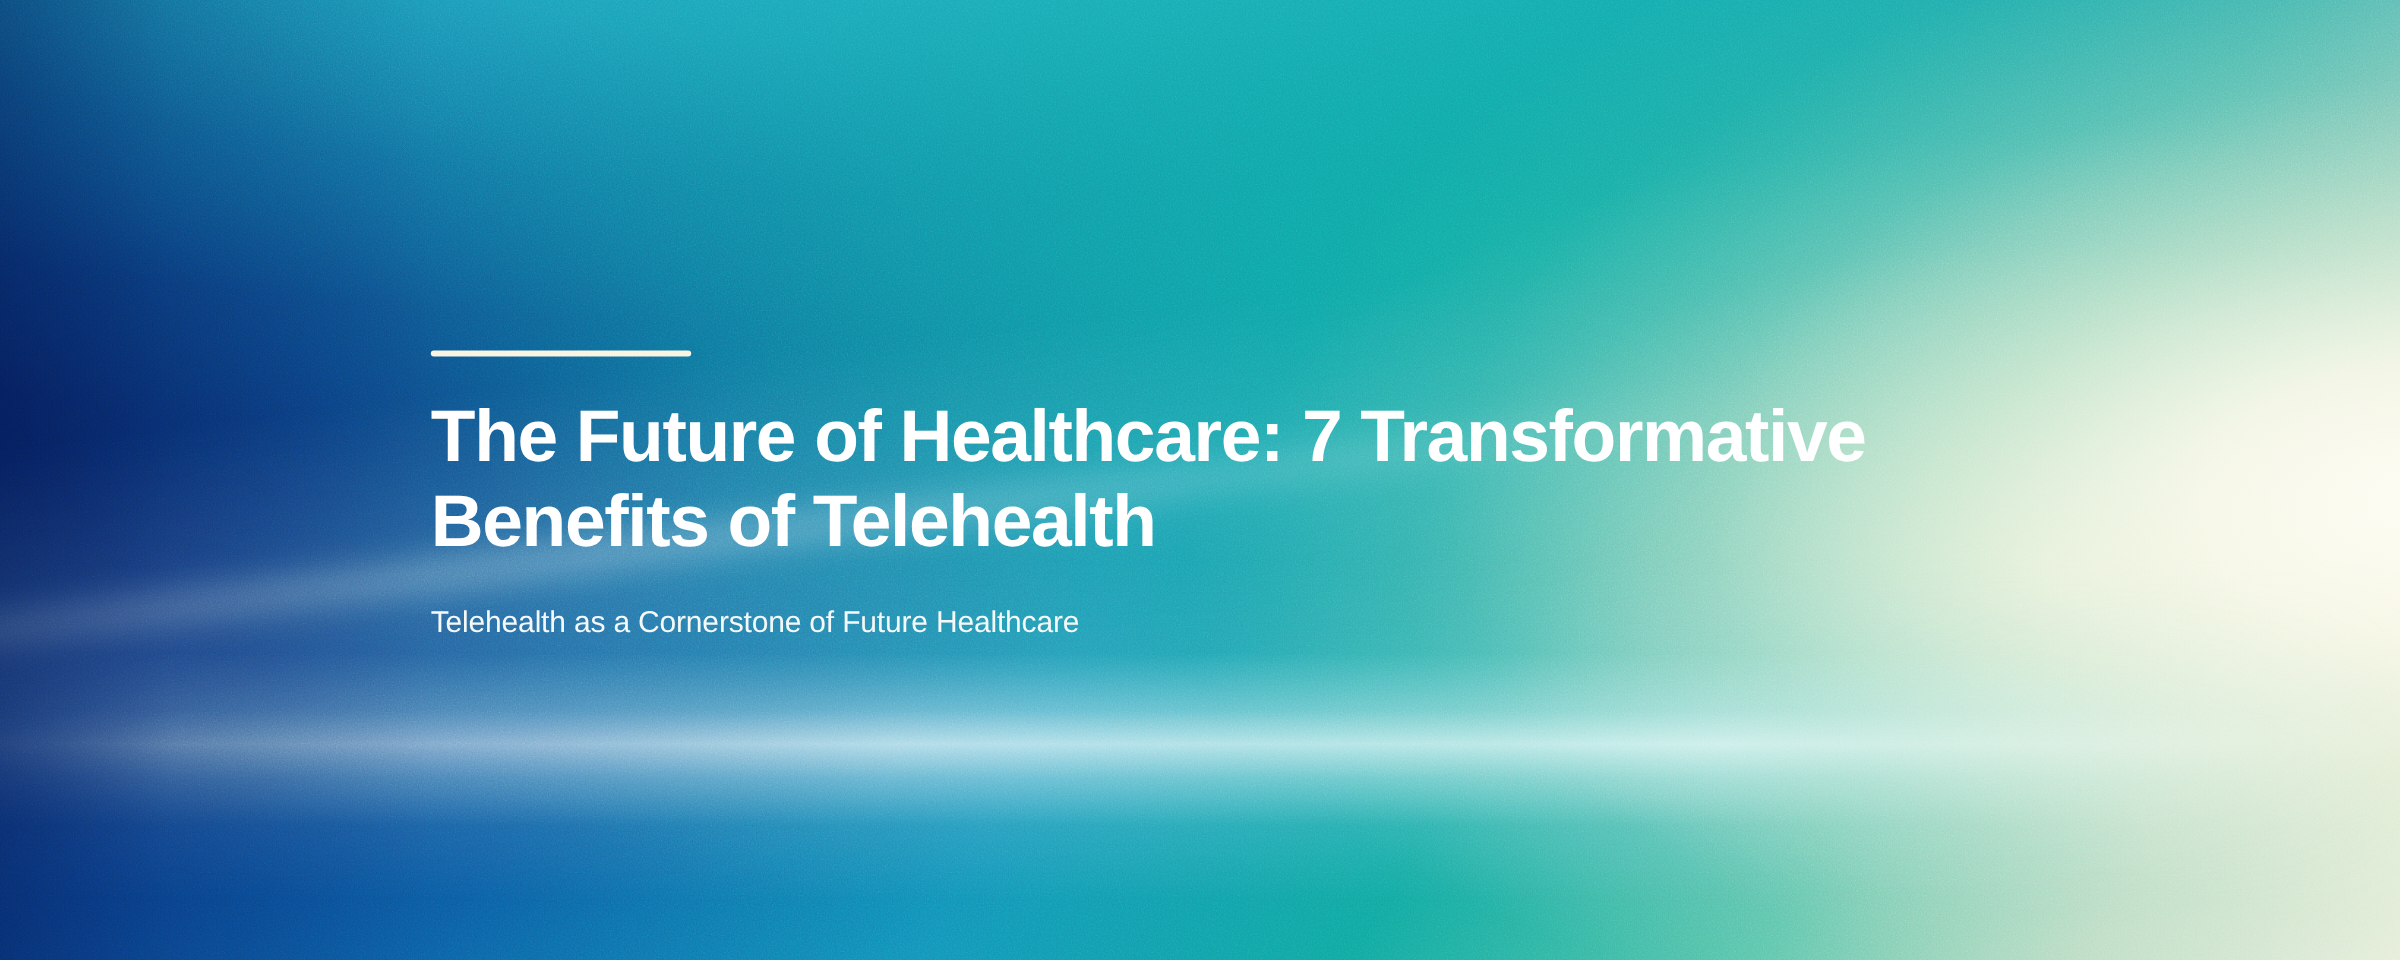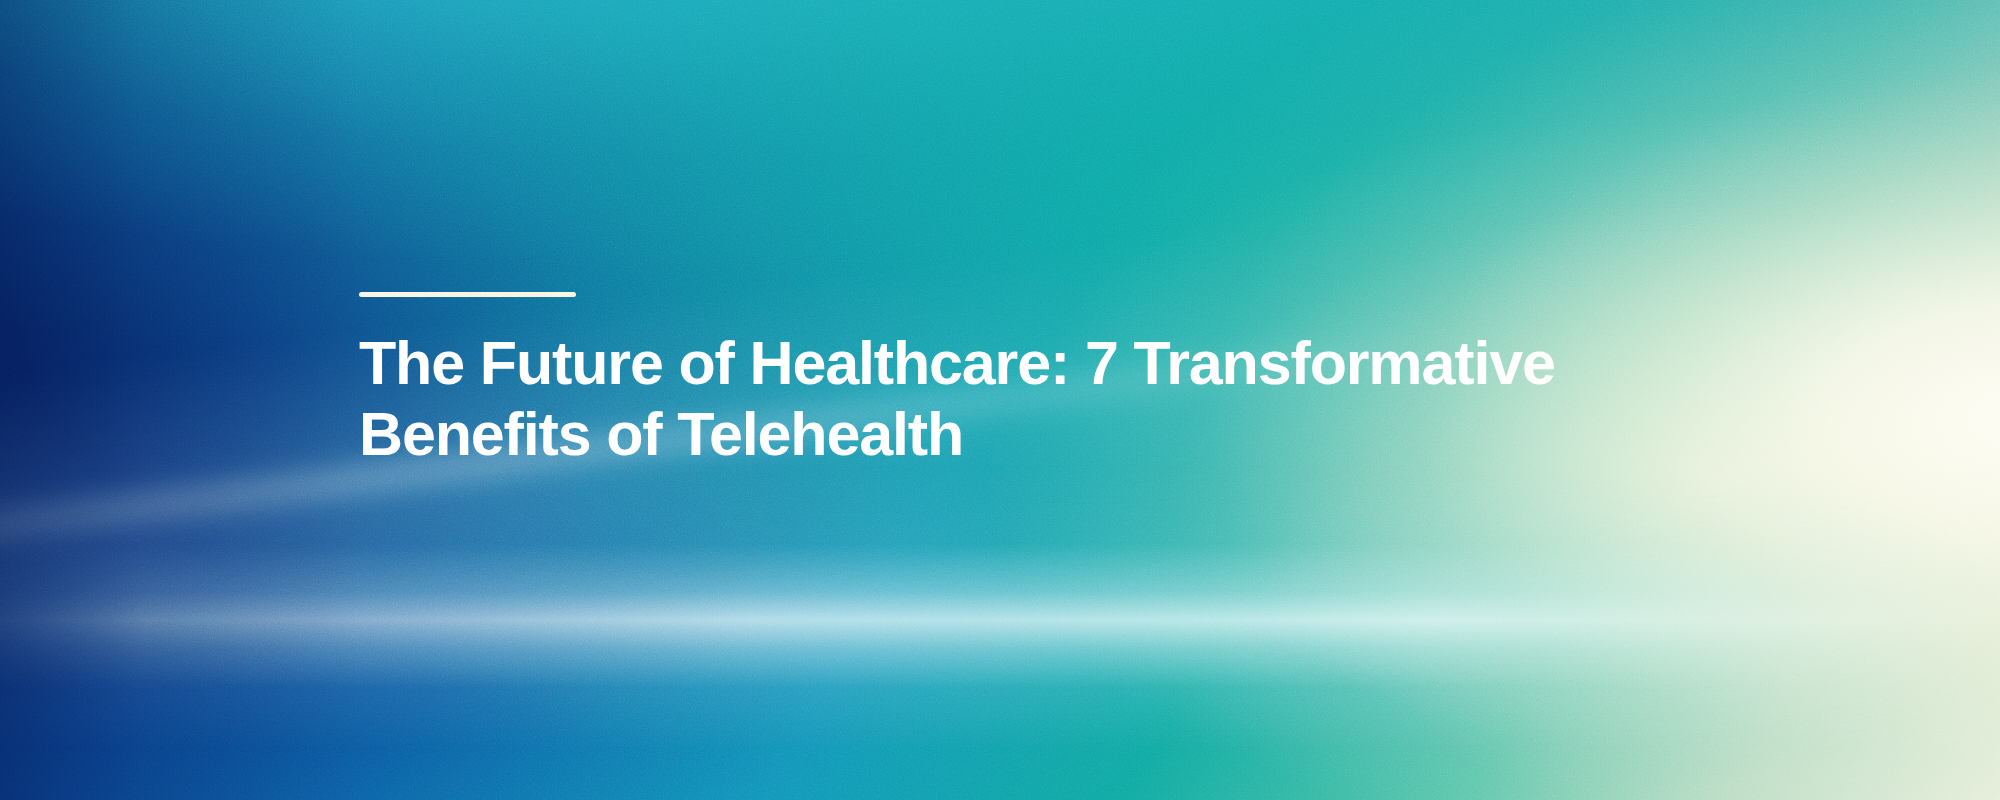--- a/index.html
+++ b/index.html
@@ -202,16 +202,17 @@
       <rect width="100%" height="100%" filter="url(#grainFilter)"></rect>
     </svg>
   </div>
 
   <div class="content">
 
     <div class="accent-rule"></div>
 
     <h1 class="hero-title">The Future of Healthcare: 7 Transformative Benefits of Telehealth</h1>
 
+    <p class="hero-subtitle">Telehealth as a Cornerstone of Future Healthcare</p>
 
   </div>
 
 </div>
 
 </body></html>

